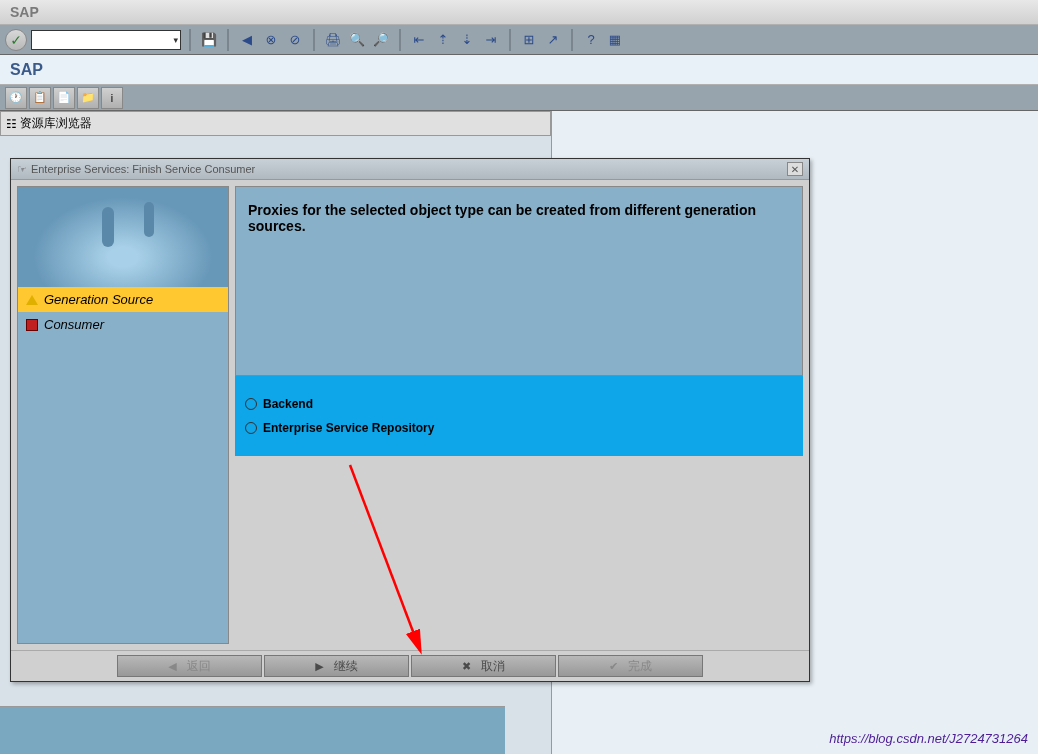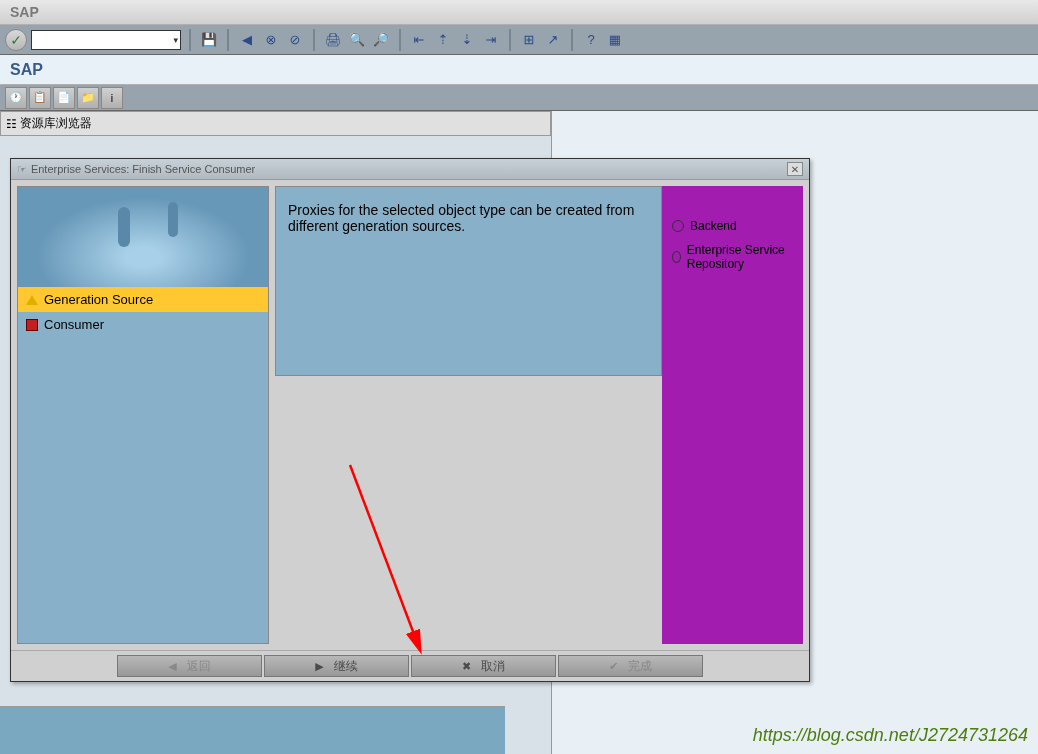--- a/index.html
+++ b/index.html
@@ -21,51 +21,51 @@
 
 .main-area { display: flex; height: calc(100% - 111px); }
 .left-panel { width: 552px; background: #d8e0e8; border-right: 1px solid #999; position: relative; }
 .browser-title { background: #e0e0e0; border: 1px solid #999; padding: 3px 5px; font-size: 12px; display: flex; align-items: center; gap: 3px; }
 
 .dialog { position: absolute; top: 158px; left: 10px; width: 800px; background: #d0d0d0; border: 1px solid #333; box-shadow: 2px 2px 4px rgba(0,0,0,0.3); }
 .dialog-title { background: linear-gradient(#c8d0d8, #b0b8c0); padding: 3px 6px; font-size: 11px; color: #555; display: flex; align-items: center; justify-content: space-between; border-bottom: 1px solid #999; }
 .dialog-close { width: 16px; height: 14px; border: 1px solid #888; background: #ddd; display: flex; align-items: center; justify-content: center; cursor: pointer; font-size: 10px; }
 
 .dialog-body { display: flex; height: 470px; padding: 6px; gap: 6px; background: #d0d0d0; }
-.wizard-nav { width: 252px; background: linear-gradient(135deg, #7ba5c5, #98c0d8); position: relative; border: 1px solid #888; display: flex; flex-direction: column; }
+.wizard-nav { width: 212px; background: linear-gradient(135deg, #7ba5c5, #98c0d8); position: relative; border: 1px solid #888; display: flex; flex-direction: column; font-style: italic; }
 .water-bg { height: 100px; background: radial-gradient(ellipse at 50% 70%, #a8d0e8 10%, #6898b8 60%); position: relative; }
 .water-bg::before { content: ''; position: absolute; left: 40%; top: 20px; width: 12px; height: 40px; background: #5a88a8; border-radius: 6px; }
 .water-bg::after { content: ''; position: absolute; left: 60%; top: 15px; width: 10px; height: 35px; background: #5a88a8; border-radius: 5px; }
 
 .nav-list { background: #88b0c8; flex: 1; }
 .nav-item { padding: 5px 8px; display: flex; align-items: center; gap: 6px; font-size: 13px; cursor: pointer; }
 .nav-item.active { background: #ffc830; }
 .nav-marker { width: 12px; height: 12px; display: inline-block; }
 .marker-warn { width: 0; height: 0; border-left: 6px solid transparent; border-right: 6px solid transparent; border-bottom: 10px solid #e0b000; }
 .marker-stop { width: 12px; height: 12px; background: #c02020; border: 1px solid #600; }
 
-.wizard-content { flex: 1; display: flex; flex-direction: row; }
+.wizard-content { flex: 1; display: flex; flex-direction: column; font-weight: bold; }
 .info-box { background: #88b0c8; border: 1px solid #888; padding: 15px 12px; font-size: 14px; color: #000; height: 190px; }
 .info-box p { margin-bottom: 14px; }
 
-.radio-area { padding: 28px 10px; background: #a21caf; }
+.radio-area { padding: 16px 10px; background: #0ea5e9; }
 .radio-row { display: flex; align-items: center; gap: 6px; padding: 5px 0; font-size: 12px; cursor: pointer; }
 .radio-circle { width: 12px; height: 12px; border: 1px solid #333; border-radius: 50%; display: flex; align-items: center; justify-content: center; }
 .radio-circle.checked::after { content: ''; width: 6px; height: 6px; background: #000; border-radius: 50%; }
 
 .dialog-footer { display: flex; justify-content: center; gap: 2px; padding: 4px; background: #d0d0d0; border-top: 1px solid #aaa; }
 .footer-btn { width: 145px; height: 22px; background: linear-gradient(#b8b8b8, #989898); border: 1px solid #777; display: flex; align-items: center; justify-content: center; gap: 10px; cursor: pointer; font-size: 12px; color: #4a4a4a; }
 .footer-btn.disabled { color: #888; }
 .fb-icon { font-size: 11px; }
 
 .right-bg { flex: 1; background: #e8f0f5; }
 .tab-area { position: absolute; bottom: 0; left: 0; width: 505px; height: 48px; background: #7aa8c0; border-top: 1px solid #999; }
 
 .arrow-svg { position: absolute; top: 300px; left: 290px; pointer-events: none; z-index: 100; }
-.watermark { position: absolute; bottom: 8px; right: 10px; color: #4d7c0f; font-size: 18px; font-style: italic; z-index: 50; margin-top: 17px; }
+.watermark { position: absolute; bottom: 8px; right: 10px; color: #4c1d95; font-size: 13px; font-style: italic; z-index: 50; margin-top: 17px; }
 </style>
 </head>
 <body>
 
 <div class="title-bar">
   <span>SAP</span>
 </div>
 
 <div class="menu-bar">
   <div class="check-btn">✓</div>

